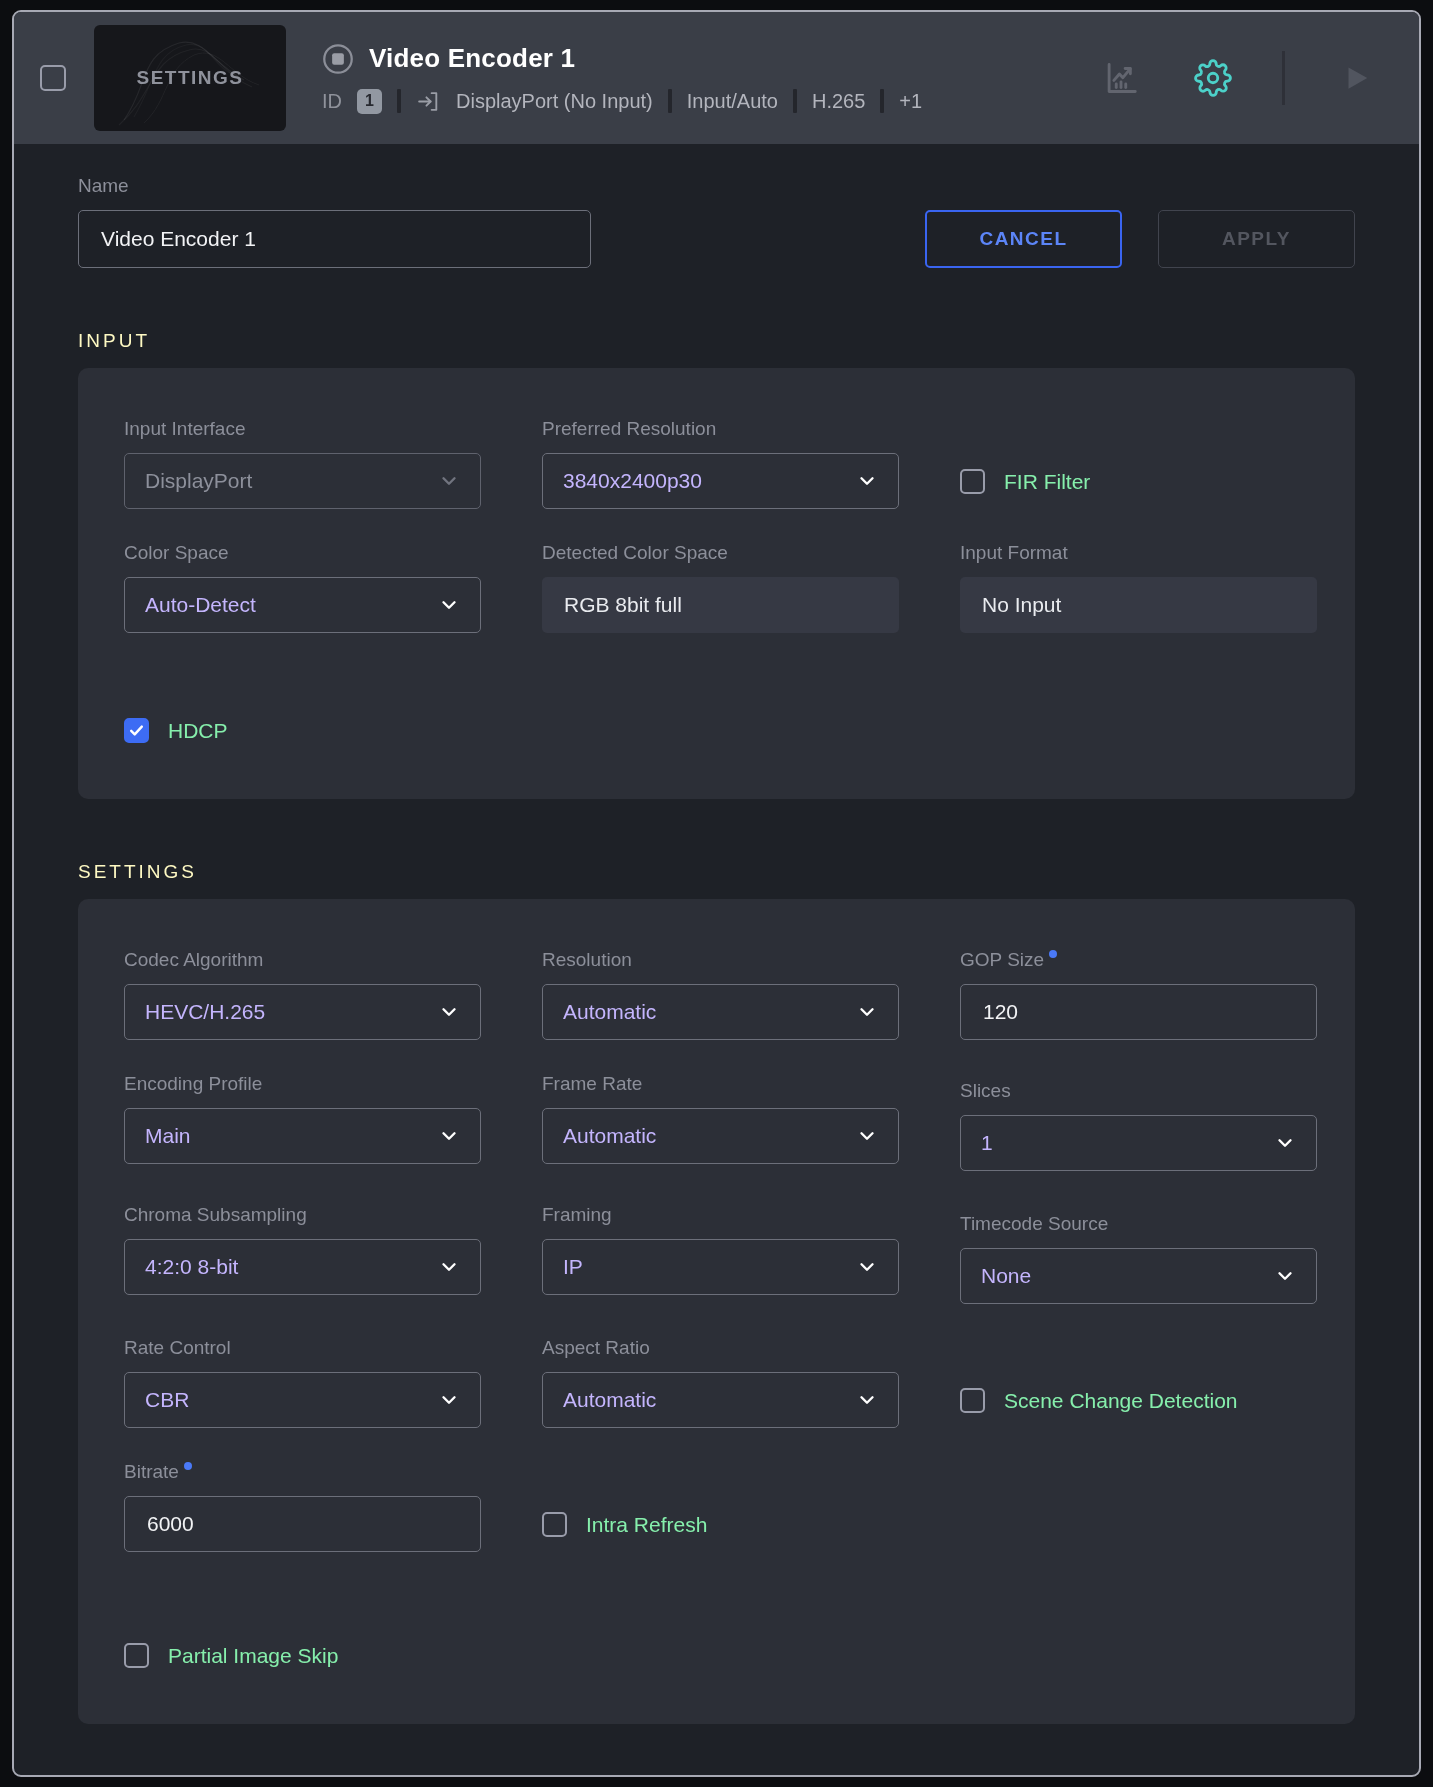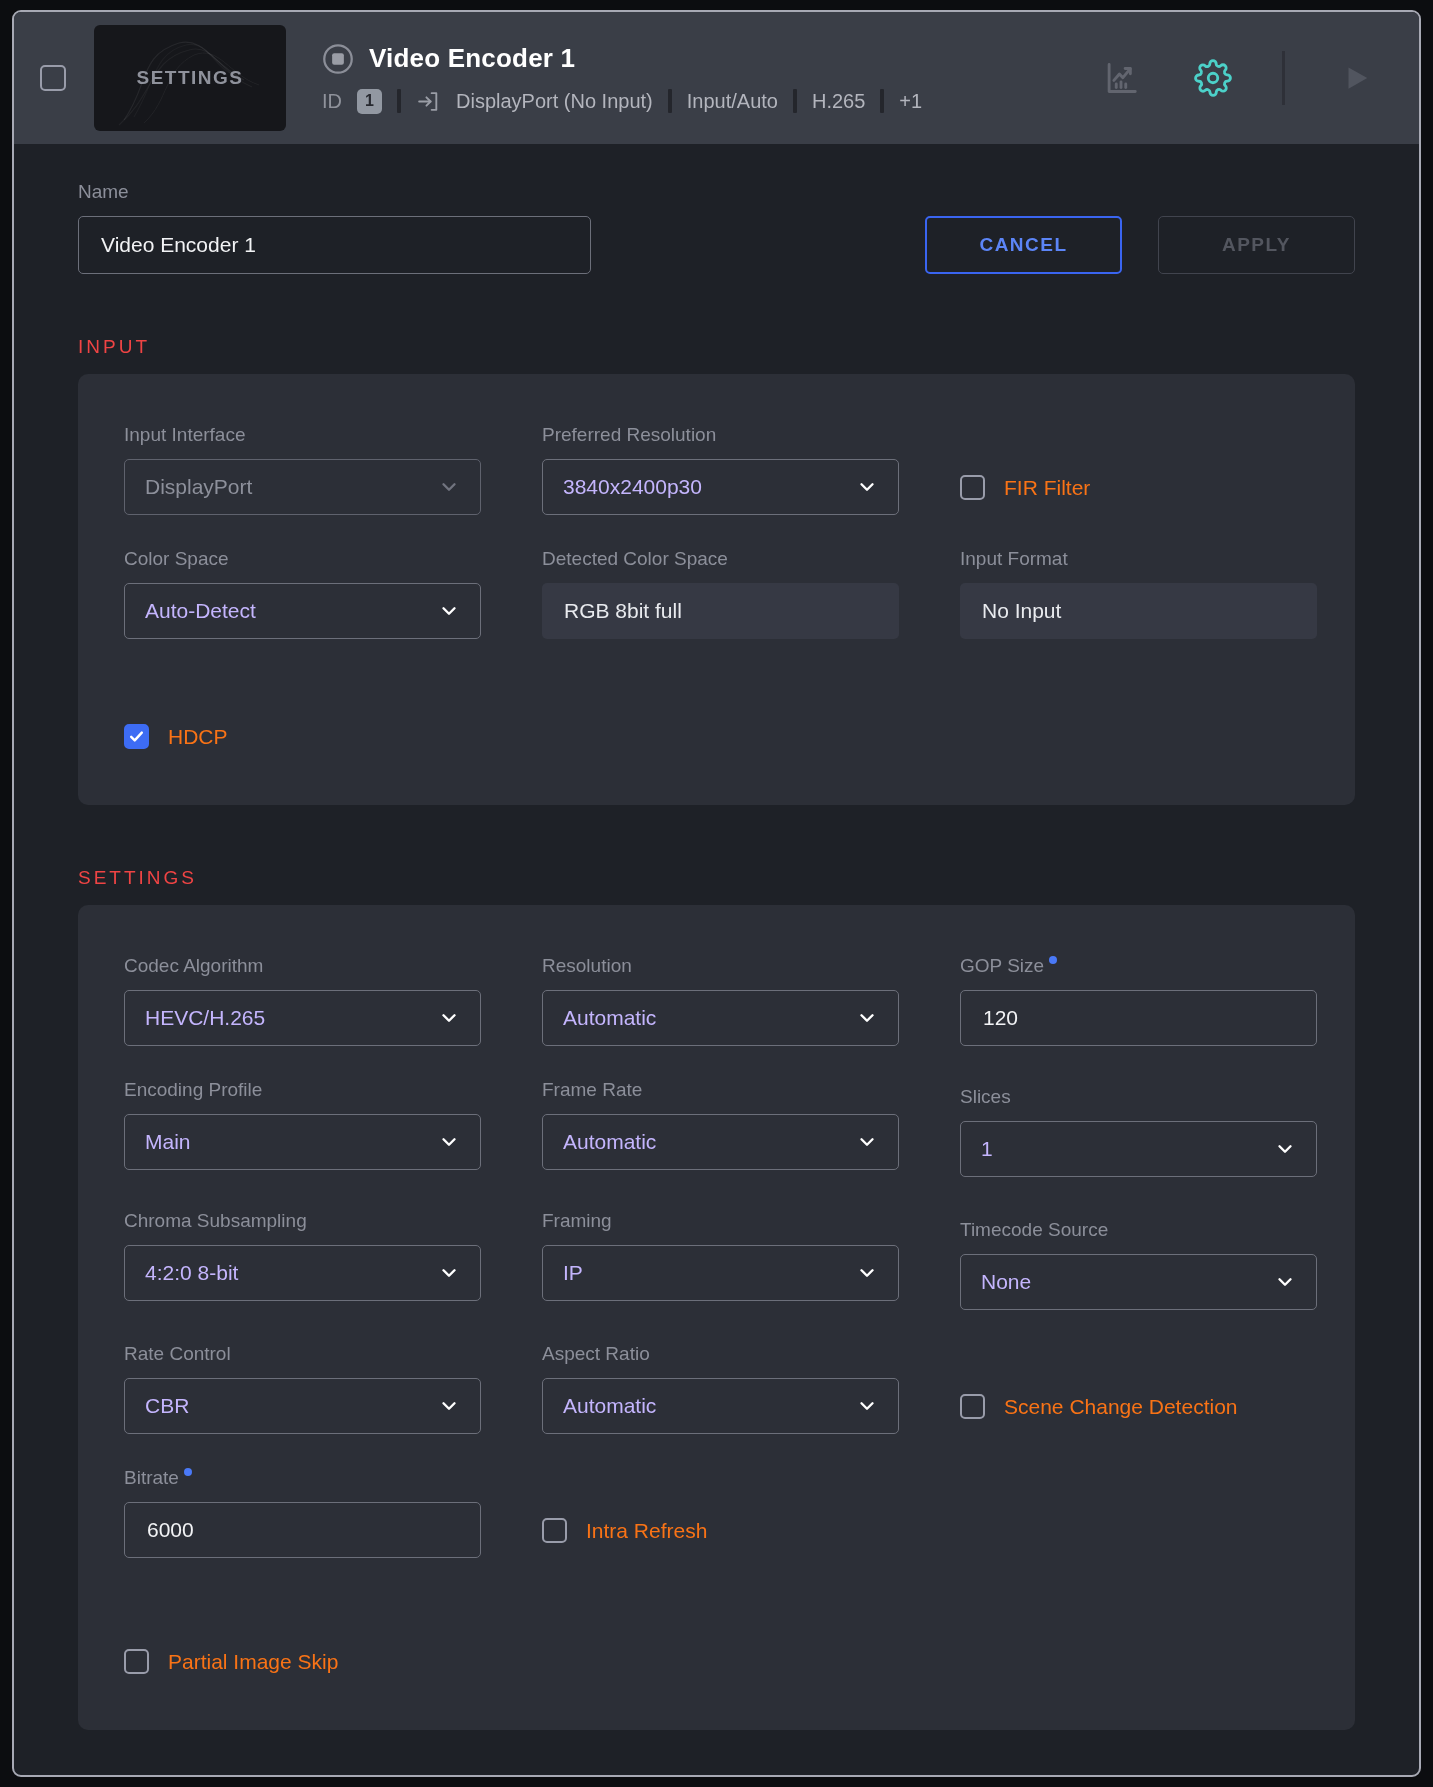--- a/index.html
+++ b/index.html
@@ -45,21 +45,21 @@
   .meta-sep { width:4px; height:24px; background:#24262c; border-radius:1px; }
   .login-ico { width:25px; height:25px; color:#9a9da6; }
   .hdr-spacer { flex:1; }
   .icon-btn { background:none; border:none; cursor:pointer; display:flex; align-items:center; }
   .stats-ico { width:38px; height:38px; color:#70737d; opacity:.75; }
   .gear-ico { width:38px; height:38px; color:#4cd1c9; margin-left:54px; }
   .hdr-div { width:3px; height:54px; background:#2e3038; margin-left:50px; }
   .play-ico { width:30px; height:30px; color:#51555f; margin-left:56px; }
 
   
-  .bod { flex:1; padding:8px 64px; }
+  .bod { flex:1; padding:2px 64px; }
   .f-label { color:#8c8f9a; font-size:19px; margin-bottom:13px; display:flex; align-items:flex-start; }
   .req-dot { width:8px; height:8px; border-radius:50%; background:#4a79f7;
              display:inline-block; margin-left:5px; margin-top:1px; }
 
   .name-label { margin-top:29px; }
   .name-row { display:flex; margin-top:1px; }
   .text-input {
     height:58px; background:transparent; border:1px solid #6c6f7a; border-radius:5px;
     color:#f2f3f5; font-size:21px; padding:0 22px; outline:none; width:100%;
     font-family:"Liberation Sans", sans-serif;
@@ -67,21 +67,21 @@
   .name-input { width:513px; flex:0 0 auto; }
   .btn {
     width:197px; height:58px; border-radius:5px; background:transparent;
     font-size:19px; font-weight:bold; letter-spacing:1.5px; cursor:pointer;
     font-family:"Liberation Sans", sans-serif;
   }
   .btn-cancel { margin-left:auto; border:2px solid #3a65f1; color:#5c85f7; }
   .btn-apply  { margin-left:36px; border:1px solid #41444e; color:#53565f; }
 
   .section-heading {
-    color:#ef4444; font-size:19px; letter-spacing:3px; margin-top:62px;
+    color:#fef9c3; font-size:19px; letter-spacing:3px; margin-top:62px;
   }
   .card {
     margin-top:16px; background:#2c2f37; border-radius:10px;
     padding:50px 42px 56px 46px;
     display:grid; grid-template-columns:357px 357px 357px;
     column-gap:61px; row-gap:33px;
   }
   .select {
     height:56px; border:1px solid #6c6f7a; border-radius:5px;
     display:flex; align-items:center; padding:0 20px; cursor:pointer;
@@ -102,21 +102,21 @@
   .checkbox-row { display:flex; align-items:center; gap:19px; cursor:pointer; }
   .cbox {
     width:25px; height:25px; border:2px solid #999caa; border-radius:5px;
     display:flex; align-items:center; justify-content:center; flex:0 0 auto;
     background:transparent;
   }
   .cbox svg { width:17px; height:17px; display:none; }
   .cbox svg polyline { fill:none; stroke:#ffffff; stroke-width:3.4; stroke-linecap:round; stroke-linejoin:round; }
   .checkbox-row.checked .cbox { background:#3d6cf4; border-color:#3d6cf4; }
   .checkbox-row.checked .cbox svg { display:block; }
-  .cbox-label { color:#f97316; font-size:21px; }
+  .cbox-label { color:#86efac; font-size:21px; }
 
   .align-ctl { align-self:end; margin-bottom:15px; }   
   .row-extra { margin-top:52px; }                      
   .row-extra2 { margin-top:58px; }
   .col1 { grid-column:1; } .col2 { grid-column:2; } .col3 { grid-column:3; }
 
   .mono-ico line, .mono-ico path, .mono-ico polyline, .mono-ico circle {
     fill:none; stroke:currentColor; stroke-width:1.8; stroke-linecap:round; stroke-linejoin:round;
   }
 </style>

